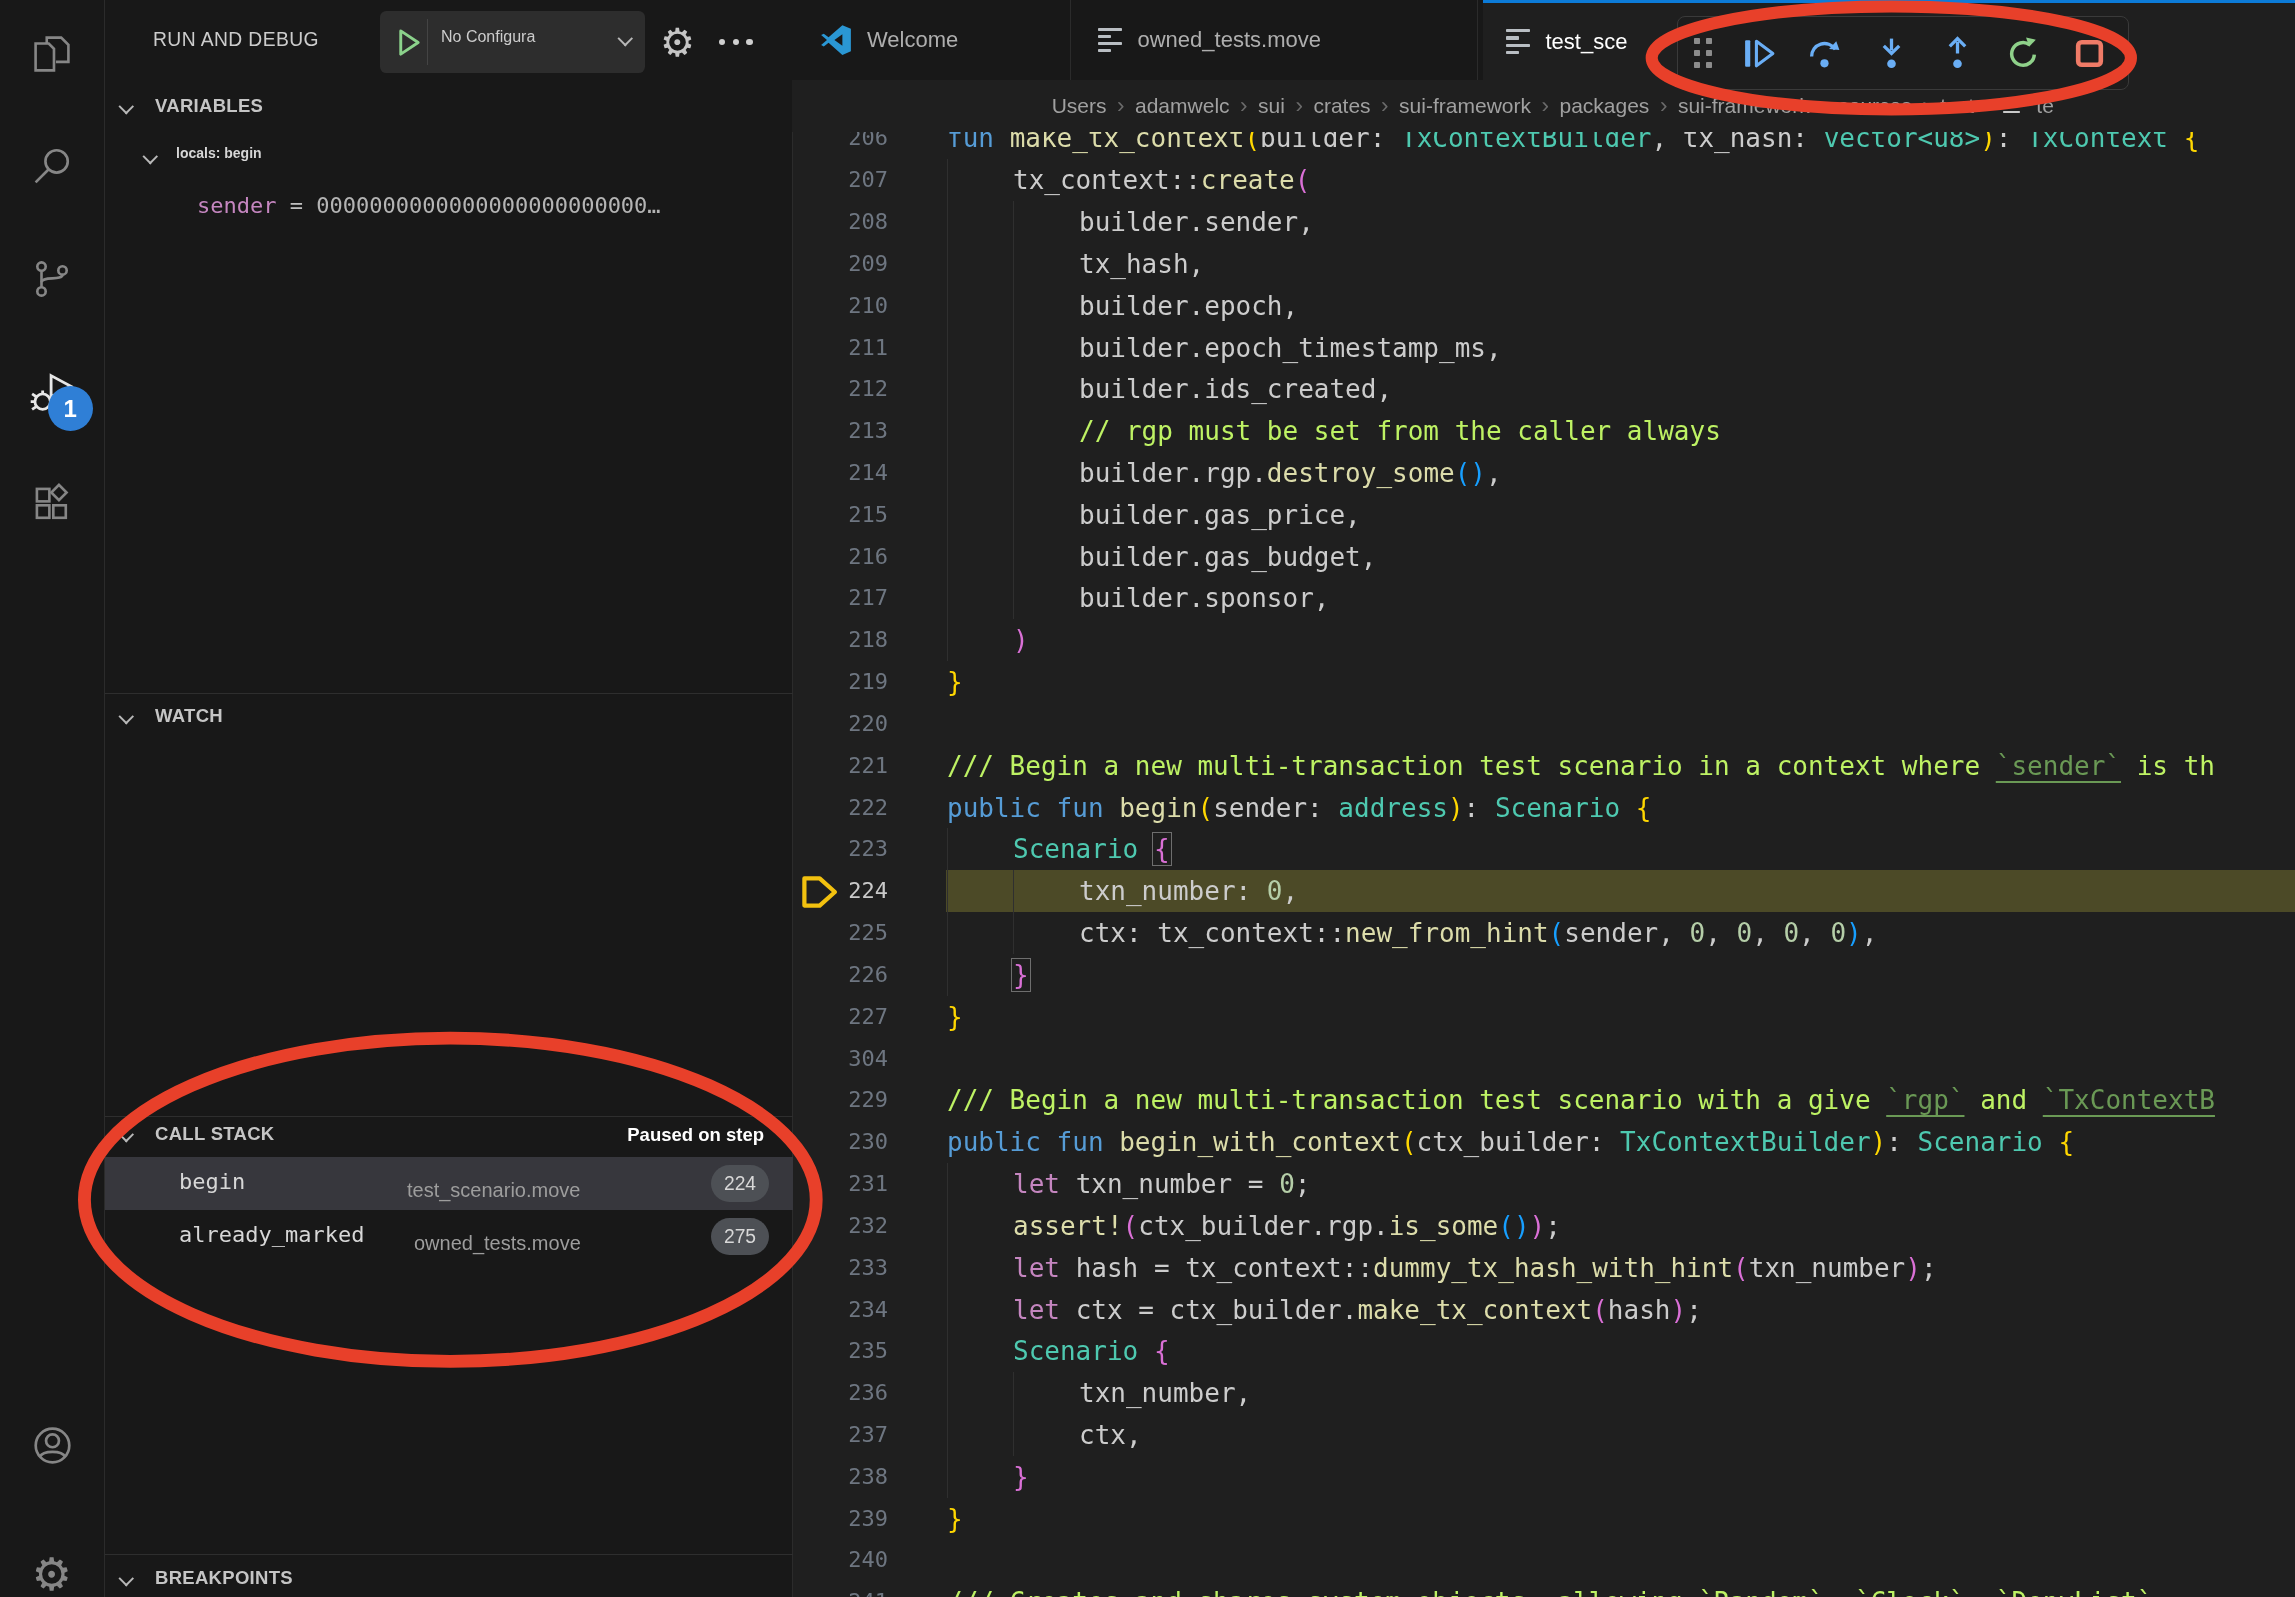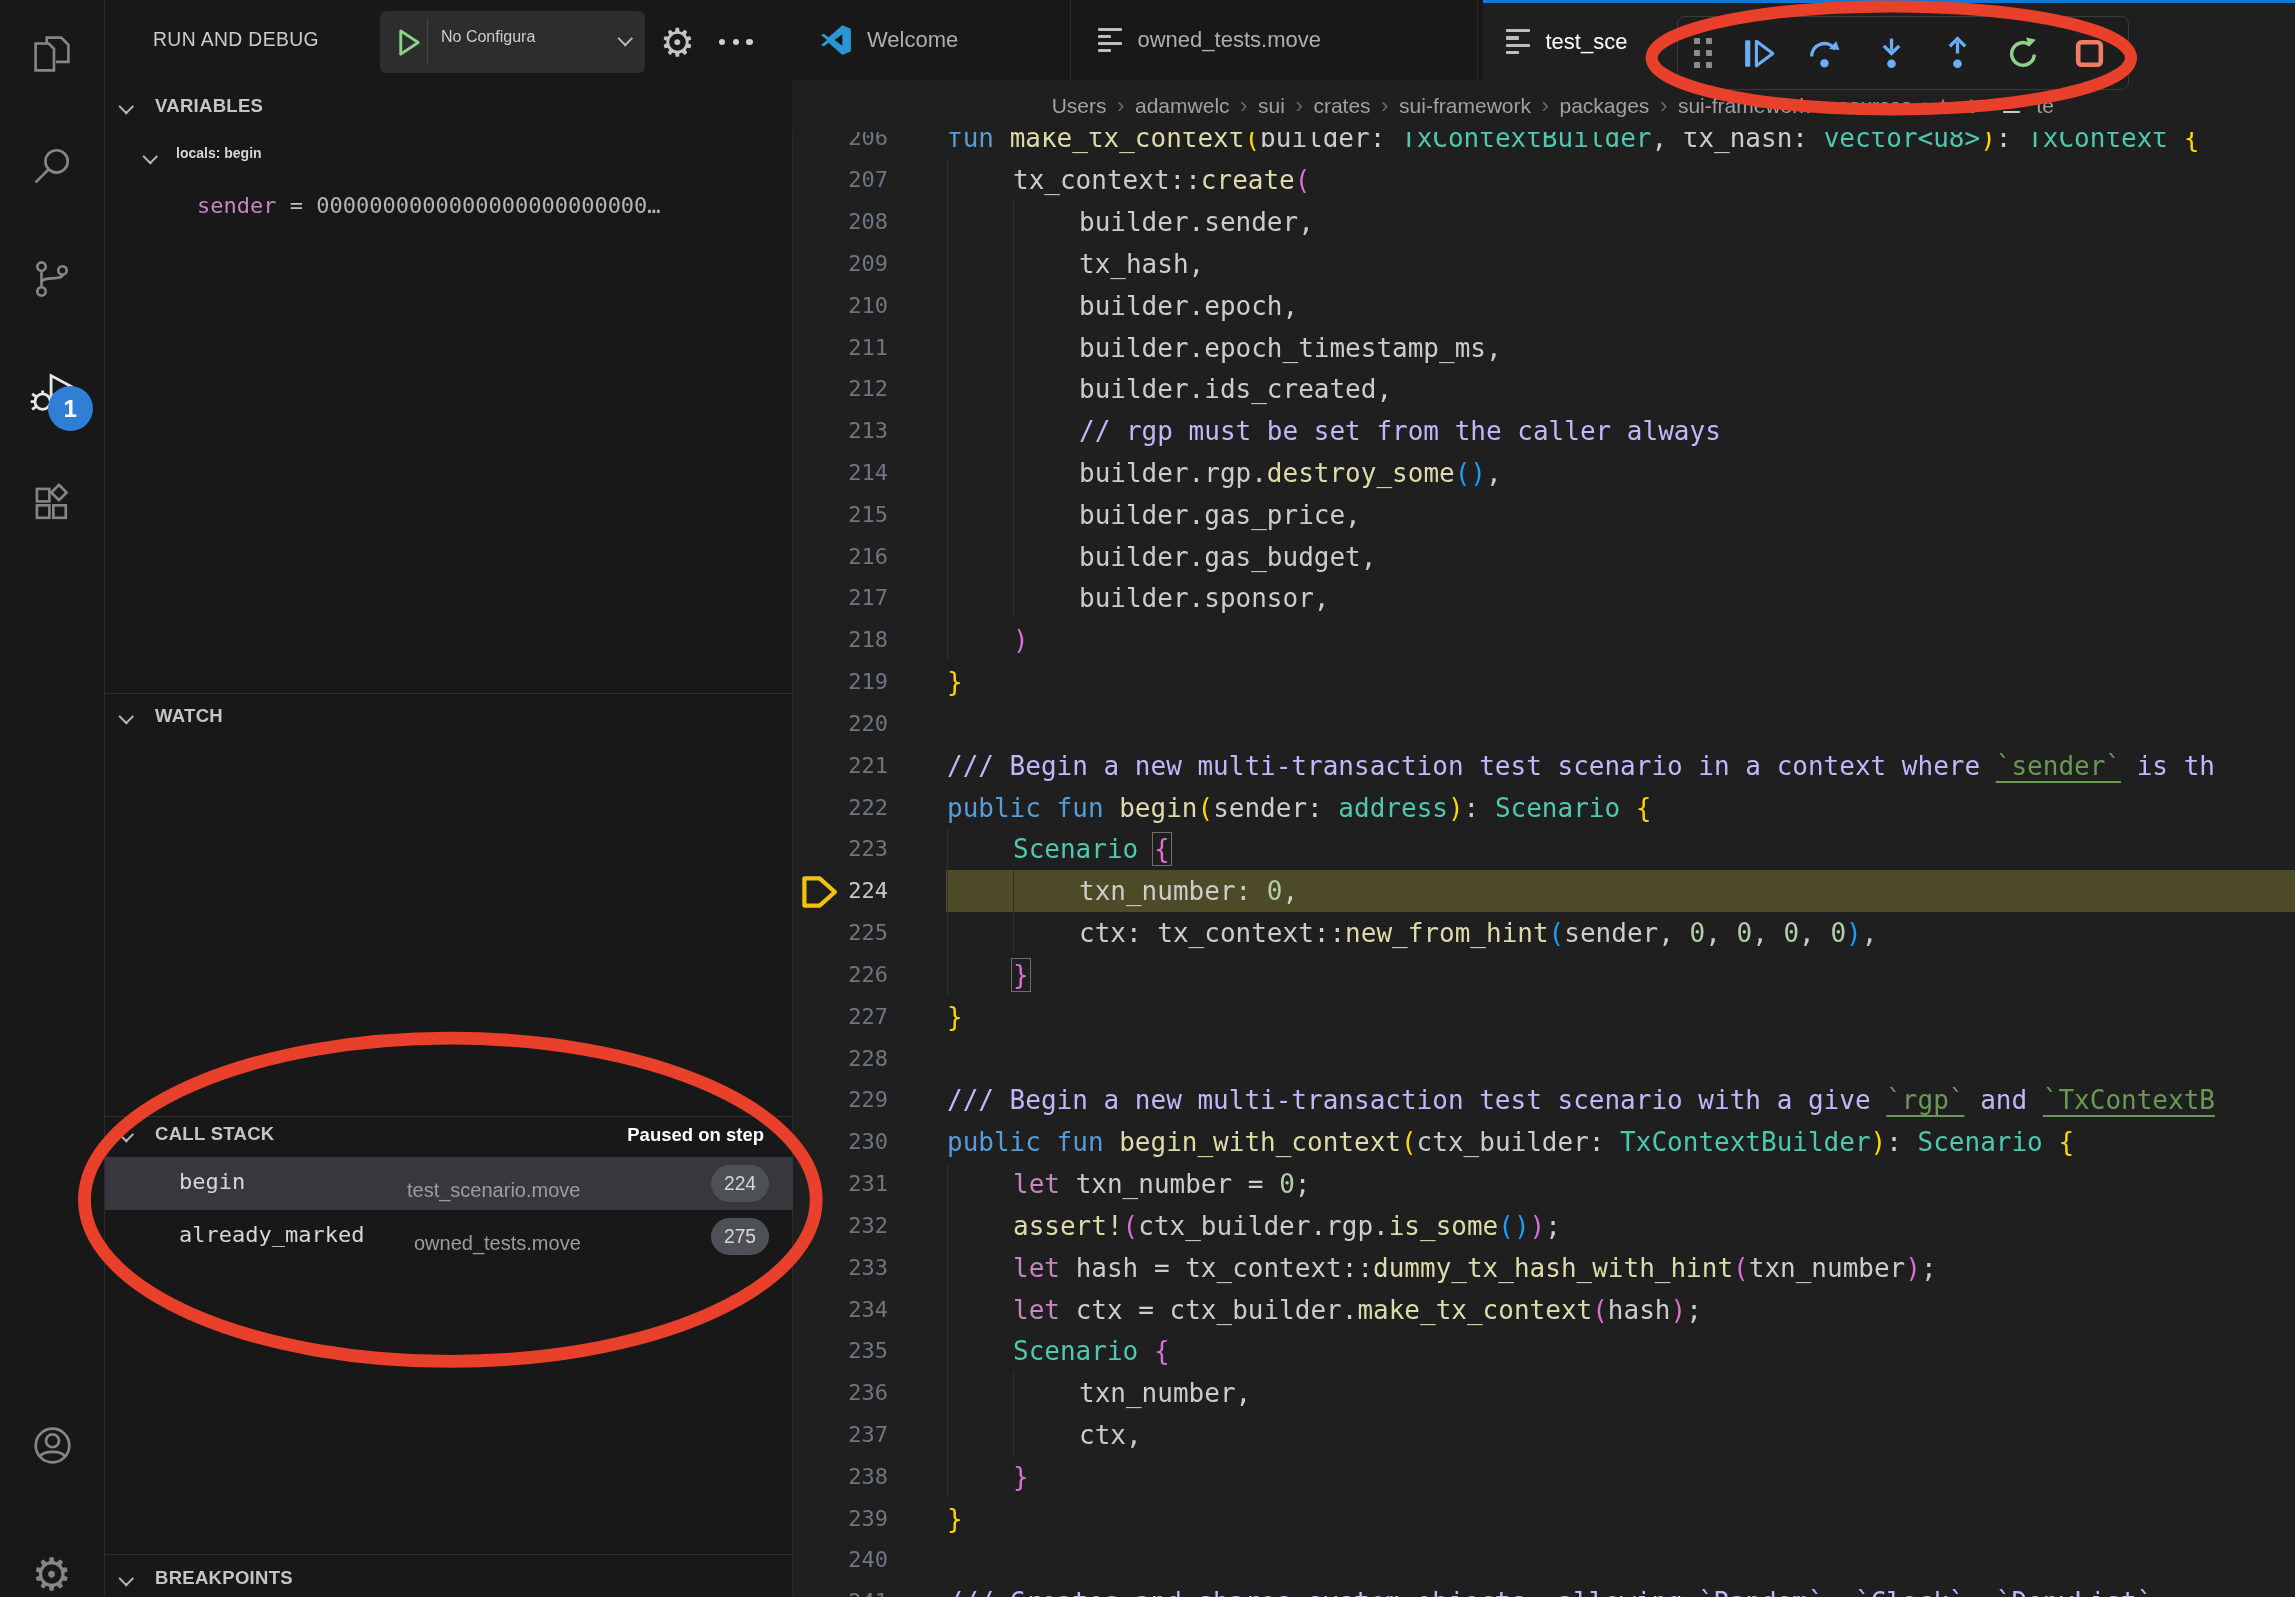--- a/index.html
+++ b/index.html
@@ -67,21 +67,21 @@
   .grip i { background:#8c8c8c; border-radius:0.8px; }
 
   
   #code-area { left:793px; top:0; width:1502px; height:1597px; z-index:1; }
   .cur-line-bg { position:absolute; left:153px; width:1350px; height:42px; background:#4c4a27; }
   .lnum { position:absolute; left:23px; width:72px; text-align:right; font-size:22px; line-height:42px; color:#6e7681; cursor:pointer; }
   .lnum.cur { color:#c9c9c9; }
   .code-line { position:absolute; font-size:26px; line-height:42px; white-space:pre; cursor:text; }
   .iguide { position:absolute; width:0.8px; height:42px; background:#2f2f2f; }
   .tk-kw{color:#569cd6} .tk-ct{color:#c586c0} .tk-fn{color:#dcdcaa} .tk-ty{color:#4ec9b0}
-  .tk-co{color:#c4b5fd} .tk-nu{color:#b5cea8} .tk-id{color:#cccccc}
+  .tk-co{color:#bef264} .tk-nu{color:#b5cea8} .tk-id{color:#cccccc}
   .tk-b1{color:#ffd700} .tk-b2{color:#da70d6} .tk-b3{color:#179fff}
   .tk-lk{color:#6a9955; text-decoration:underline; text-decoration-thickness:2px; text-underline-offset:5.6px;}
   .tk-b2m{color:#da70d6; outline:1.6px solid #6e6e6e; outline-offset:1.6px;}
 
   
   #annotations { left:0; top:0; z-index:10; pointer-events:none; }
 </style>
 </head>
 <body>
 
@@ -155,21 +155,21 @@
     <div class="code-line mono" style="top: 870px; left: 286px;"><span class="tk-id">txn_number: </span><span class="tk-nu">0</span><span class="tk-id">,</span></div>
     <div class="lnum mono" style="top: 912px;">225</div>
     <div class="iguide" style="left: 154px; top: 912px;"></div>
     <div class="iguide" style="left: 220px; top: 912px;"></div>
     <div class="code-line mono" style="top: 912px; left: 286px;"><span class="tk-id">ctx: tx_context::</span><span class="tk-fn">new_from_hint</span><span class="tk-b3">(</span><span class="tk-id">sender</span><span class="tk-id">, </span><span class="tk-nu">0</span><span class="tk-id">, </span><span class="tk-nu">0</span><span class="tk-id">, </span><span class="tk-nu">0</span><span class="tk-id">, </span><span class="tk-nu">0</span><span class="tk-b3">)</span><span class="tk-id">,</span></div>
     <div class="lnum mono" style="top: 954px;">226</div>
     <div class="iguide" style="left: 154px; top: 954px;"></div>
     <div class="code-line mono" style="top: 954px; left: 220px;"><span class="tk-b2m">}</span></div>
     <div class="lnum mono" style="top: 996px;">227</div>
     <div class="code-line mono" style="top: 996px; left: 154px;"><span class="tk-b1">}</span></div>
-    <div class="lnum mono" style="top: 1038px;">228</div>
+    <div class="lnum mono" style="top: 1038px;">304</div>
     <div class="code-line mono" style="top: 1038px; left: 154px;"></div>
     <div class="lnum mono" style="top: 1079px;">229</div>
     <div class="code-line mono" style="top: 1079px; left: 154px;"><span class="tk-co">/// Begin a new multi-transaction test scenario with a give </span><span class="tk-lk">`rgp`</span><span class="tk-co"> and </span><span class="tk-lk">`TxContextB</span></div>
     <div class="lnum mono" style="top: 1121px;">230</div>
     <div class="code-line mono" style="top: 1121px; left: 154px;"><span class="tk-kw">public fun </span><span class="tk-fn">begin_with_context</span><span class="tk-b1">(</span><span class="tk-id">ctx_builder: </span><span class="tk-ty">TxContextBuilder</span><span class="tk-b1">)</span><span class="tk-id">: </span><span class="tk-ty">Scenario</span><span class="tk-id"> </span><span class="tk-b1">{</span></div>
     <div class="lnum mono" style="top: 1163px;">231</div>
     <div class="iguide" style="left: 154px; top: 1163px;"></div>
     <div class="code-line mono" style="top: 1163px; left: 220px;"><span class="tk-ct">let </span><span class="tk-id">txn_number = </span><span class="tk-nu">0</span><span class="tk-id">;</span></div>
     <div class="lnum mono" style="top: 1205px;">232</div>
     <div class="iguide" style="left: 154px; top: 1205px;"></div>

